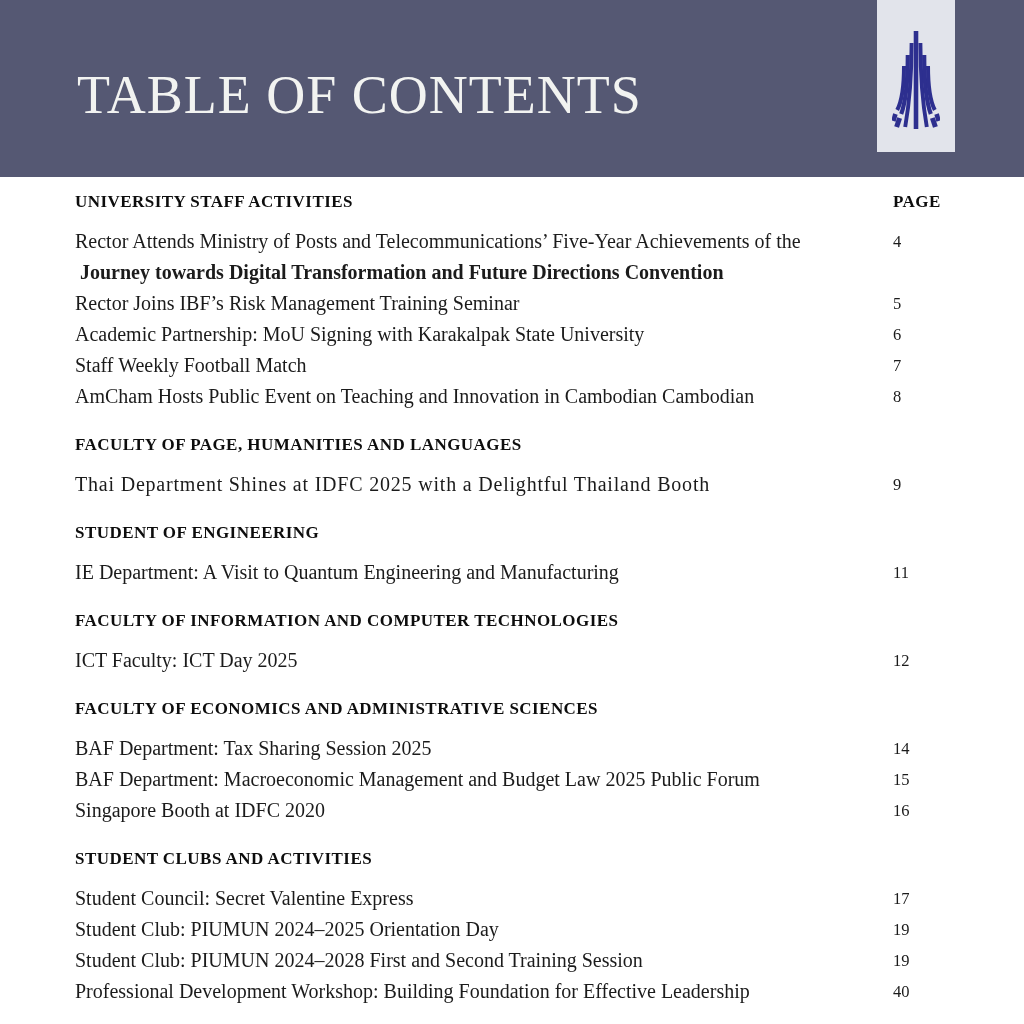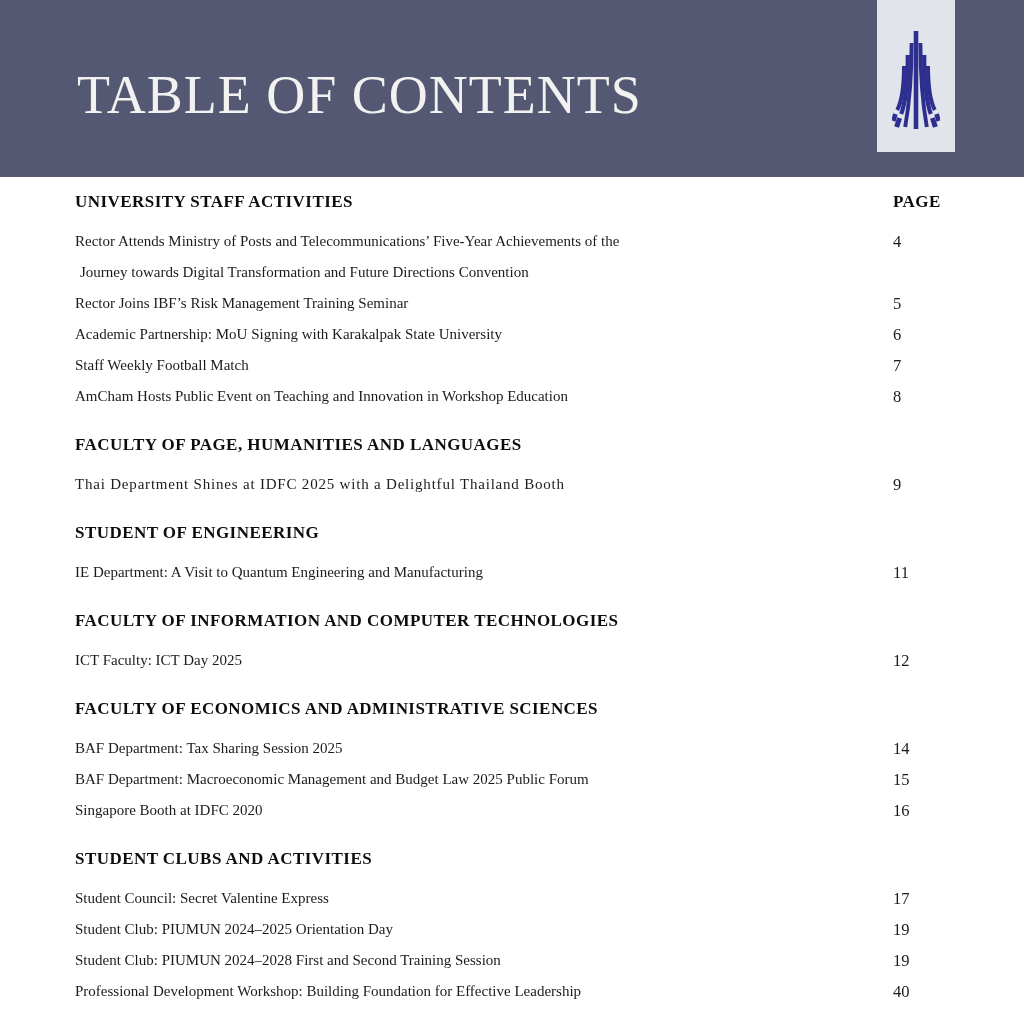--- a/index.html
+++ b/index.html
@@ -19,27 +19,27 @@
   .logo-box{
     position:absolute;top:0;right:69px;width:78px;height:152px;
     background:#e2e4eb;display:flex;justify-content:center;align-items:flex-start;
   }
   .logo-box svg{margin-top:28px;display:block;}
   
   .toc{padding:9px 81px 0 75px;color:#1b1b1b;}
   .sec{margin-top:17px;}
   .sec.first{margin-top:0;}
   .row{display:flex;align-items:center;height:31px;}
-  .row .t{flex:1;font-size:15px;white-space:nowrap;overflow:visible;}
+  .row .t{flex:1;font-size:20px;white-space:nowrap;overflow:visible;}
   .row .p{width:50px;text-align:left;font-size:16.5px;color:#1b1b1b;}
   .sec-h{margin-bottom:9px;}
   .sec-h .t,.sec-h .p{
     font-weight:700;font-size:17px;letter-spacing:0.45px;color:#0d0d0d;
   }
-  .cont .t{padding-left:5px;}
+  .cont .t{padding-left:5px;font-weight:bold;}
   .spread .t{letter-spacing:0.8px;font-family:Liberation Serif, serif;}
 </style>
 </head>
 <body>
 
 <div class="band">
   <div class="title">TABLE OF CONTENTS</div>
   <div class="logo-box">
     <span>
       <svg width="48" height="105" viewBox="0 0 48 105" fill="none">
@@ -86,21 +86,21 @@
     </div>
     <div class="row entry">
       <span class="t">Academic Partnership: MoU Signing with Karakalpak State University</span>
       <span class="p">6</span>
     </div>
     <div class="row entry">
       <span class="t">Staff Weekly Football Match</span>
       <span class="p">7</span>
     </div>
     <div class="row entry">
-      <span class="t">AmCham Hosts Public Event on Teaching and Innovation in Workshop Education</span>
+      <span class="t">AmCham Hosts Public Event on Teaching and Innovation in Cambodian Cambodian</span>
       <span class="p">8</span>
     </div>
   </div>
 
   <div class="sec">
     <div class="row sec-h">
       <span class="t">FACULTY OF PAGE, HUMANITIES AND LANGUAGES</span>
       <span class="p"></span>
     </div>
     <div class="row entry spread">

